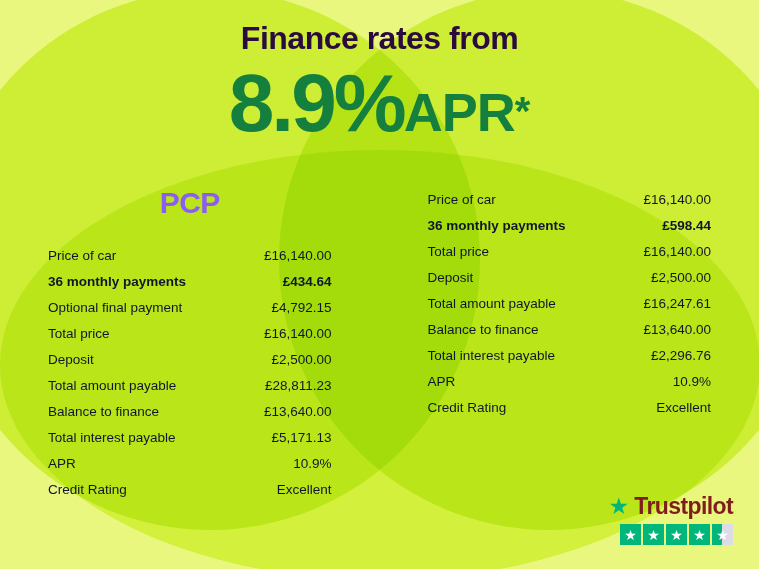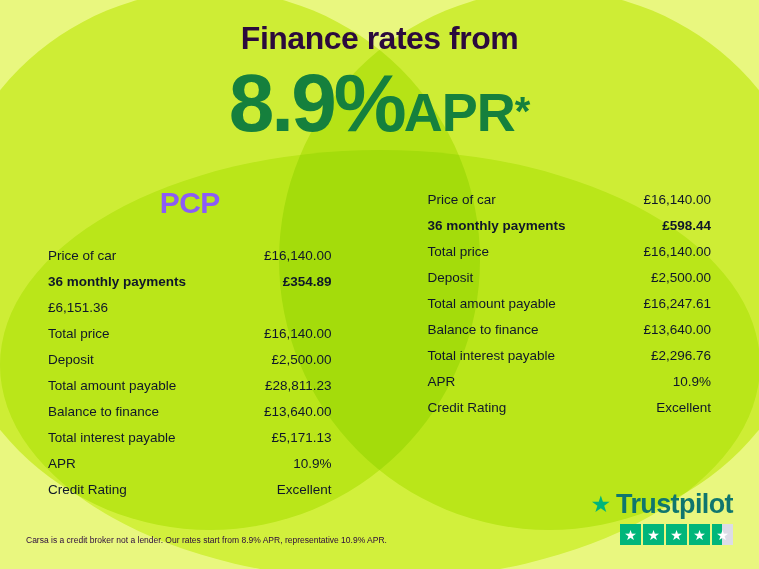--- a/index.html
+++ b/index.html
@@ -149,22 +149,22 @@
     justify-content: flex-end;
     gap: 5px;
     margin-bottom: 4px;
   }
   .tp-star {
     color: #00b67a;
     font-size: 23px;
     line-height: 1;
   }
   .tp-name {
-    color: #0f766e;
-    font-size: 27px;
+    color: #7f1d1d;
+    font-size: 23px;
     font-weight: bold;
     letter-spacing: -0.6px;
   }
   .tp-rating {
     display: flex;
     gap: 2px;
     justify-content: flex-end;
   }
   .tp-box {
     width: 21px;
@@ -203,24 +203,25 @@
 
       <div class="col">
         <div class="col-title">PCP</div>
 
         <div class="row">
           <span class="label">Price of car</span>
           <span class="value">£16,140.00</span>
         </div>
         <div class="row bold">
           <span class="label">36 monthly payments</span>
-          <span class="value">£354.89</span>
-        </div>
-        <div class="row">
-          <span class="value">£6,151.36</span>
+          <span class="value">£434.64</span>
+        </div>
+        <div class="row">
+          <span class="label">Optional final payment</span>
+          <span class="value">£4,792.15</span>
         </div>
         <div class="row">
           <span class="label">Total price</span>
           <span class="value">£16,140.00</span>
         </div>
         <div class="row">
           <span class="label">Deposit</span>
           <span class="value">£2,500.00</span>
         </div>
         <div class="row">
@@ -281,21 +282,20 @@
         </div>
         <div class="row">
           <span class="label">Credit Rating</span>
           <span class="value">Excellent</span>
         </div>
       </div>
 
     </div>
 
     <div class="disclaimer">
-      <div>Carsa is a credit broker not a lender. Our rates start from 8.9% APR, representative 10.9% APR.</div>
     </div>
 
     <div class="trustpilot">
       <div class="tp-top">
         <span class="tp-star">★</span>
         <span class="tp-name">Trustpilot</span>
       </div>
       <div class="tp-rating">
         <span class="tp-box">
             <span>★</span>

